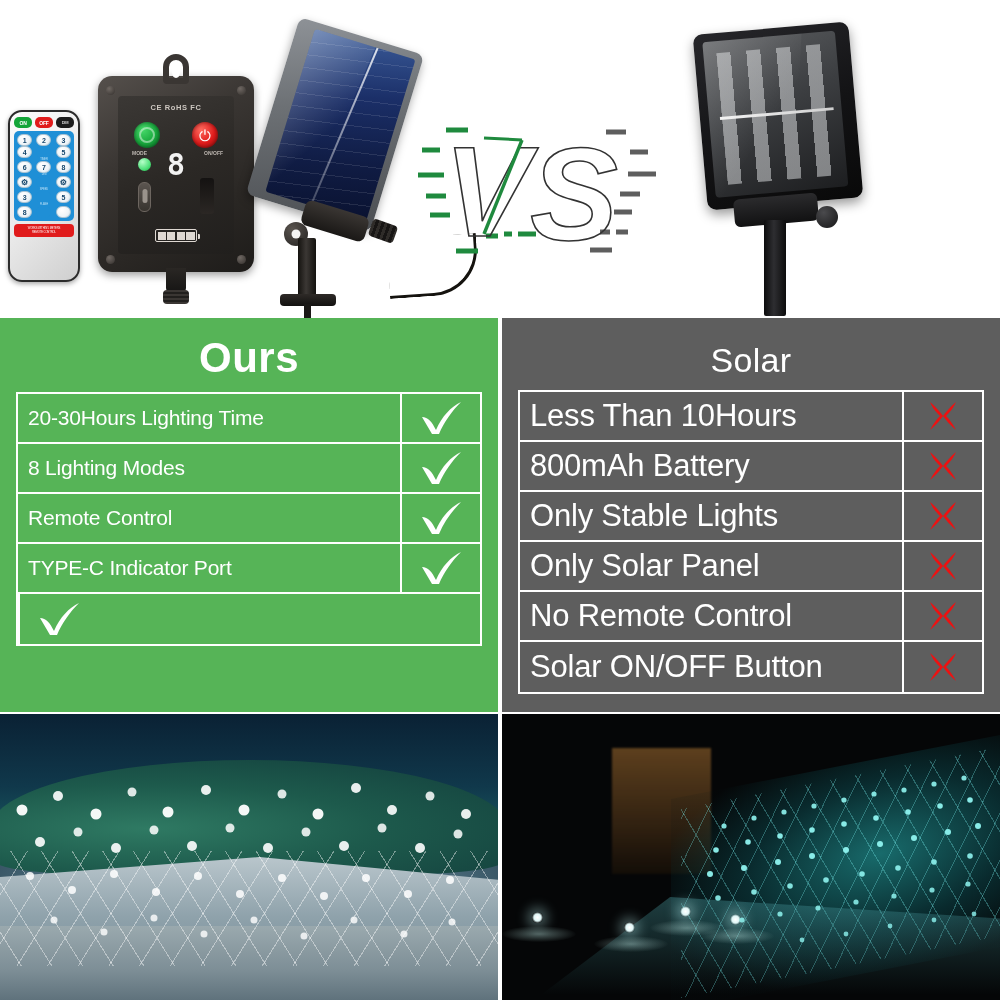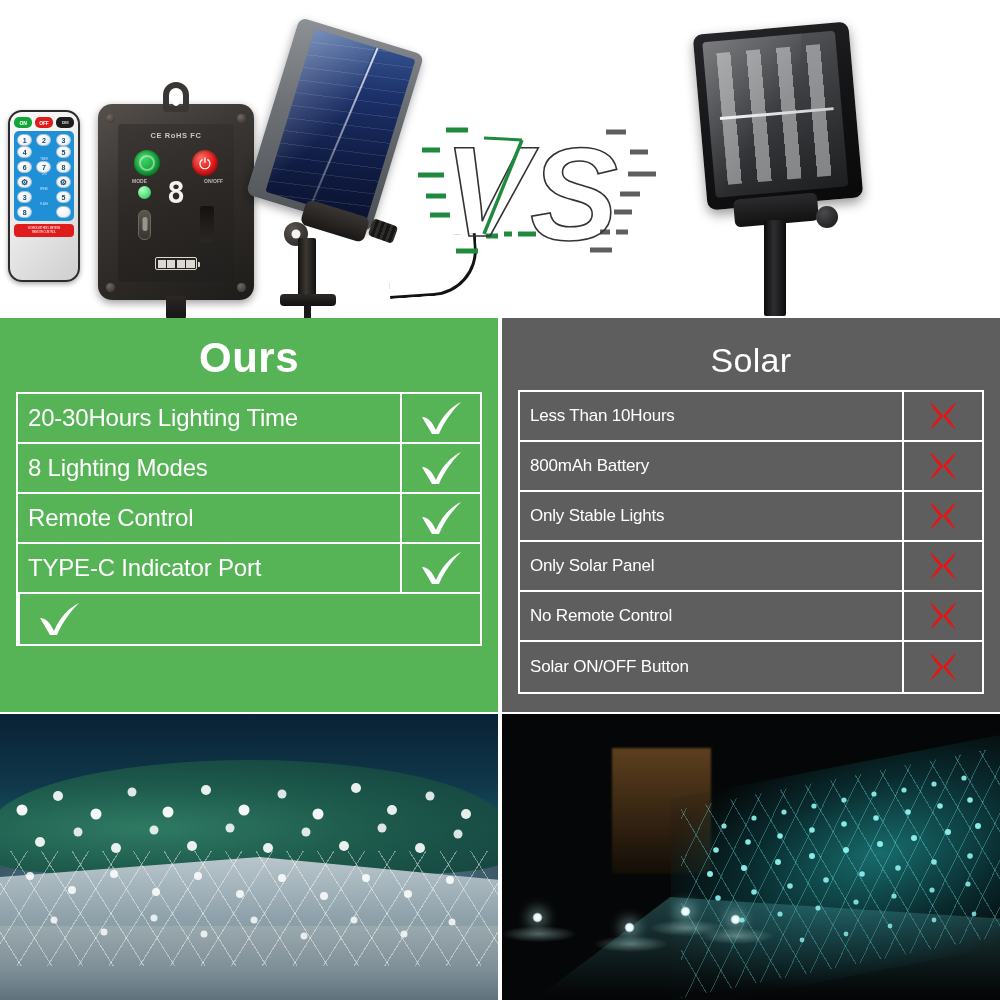--- a/index.html
+++ b/index.html
@@ -39,21 +39,21 @@
   .rm-key.gear { background:radial-gradient(circle at 38% 30%,#ffffff 0%,#eef4f8 60%,#cfdde6 100%); color:#14456b; font-size:8px; }
   .rm-lbl { font-size:2.6px; color:#bfe2f7; text-align:center; line-height:3px; height:3px; letter-spacing:-.1px; }
   .rm-banner {
     margin-top:3px; background:#e01b1b; border-radius:4px; height:13px;
     display:flex; flex-direction:column; align-items:center; justify-content:center;
     color:#fff; font-size:2.7px; line-height:3.4px; text-align:center; letter-spacing:-.1px; padding:0 2px;
   }
 
   
   .ctrl {
-    position:absolute; left:98px; top:104px; width:156px; height:196px;
+    position:absolute; left:98px; top:76px; width:156px; height:196px;
     background:linear-gradient(150deg,#55504c 0%,#3a3633 35%,#2a2724 70%,#1e1c1a 100%);
     border-radius:14px; box-shadow:0 3px 8px rgba(0,0,0,.4);
   }
   .ctrl-hook {
     position:absolute; left:50%; top:-22px; transform:translateX(-50%);
     width:26px; height:30px; border:6px solid #3a3633; border-radius:13px 13px 4px 4px;
     background:transparent;
   }
   .ctrl-hook::after { content:""; position:absolute; left:50%; top:6px; transform:translateX(-50%);
     width:8px; height:12px; background:#fff; border-radius:50%; }
@@ -179,22 +179,22 @@
   .col-title { text-align:center; color:#ffffff; }
   .title-ours   { font-size:42px; font-weight:bold; line-height:48px; padding-top:16px; letter-spacing:.5px; }
   .title-others { font-size:34px; font-weight:normal; line-height:40px; padding-top:22px; letter-spacing:.3px; }
   .tbl { margin-top:10px; border:2px solid #ffffff; }
   .row { display:flex; align-items:stretch; border-bottom:2px solid #ffffff; height:50px; }
   .row:last-child { border-bottom:none; }
   .row .feat {
     flex:1; display:flex; align-items:center; padding-left:10px;
     color:#ffffff; font-size:25px; line-height:28px; letter-spacing:-.2px; white-space:nowrap;
   }
-  .col-ours .row .feat { font-size:24px; }
-  .col-others .row .feat { font-size:17px; }
+  .col-ours .row .feat { font-size:21px; }
+  .col-others .row .feat { font-size:31px; }
   .row .mark { width:80px; border-left:2px solid #ffffff; display:flex; align-items:center; justify-content:center; }
   .tick { width:46px; height:36px; display:block; }
   .cross { width:36px; height:32px; display:block; }
 
   
   .photos { position:absolute; left:0; top:712px; width:1000px; height:288px; background:#fff; }
   .photo { position:absolute; top:2px; height:286px; overflow:hidden; }
   .photo-left  { left:0px;   width:498px; }
   .photo-right { left:502px; width:498px; }
 

